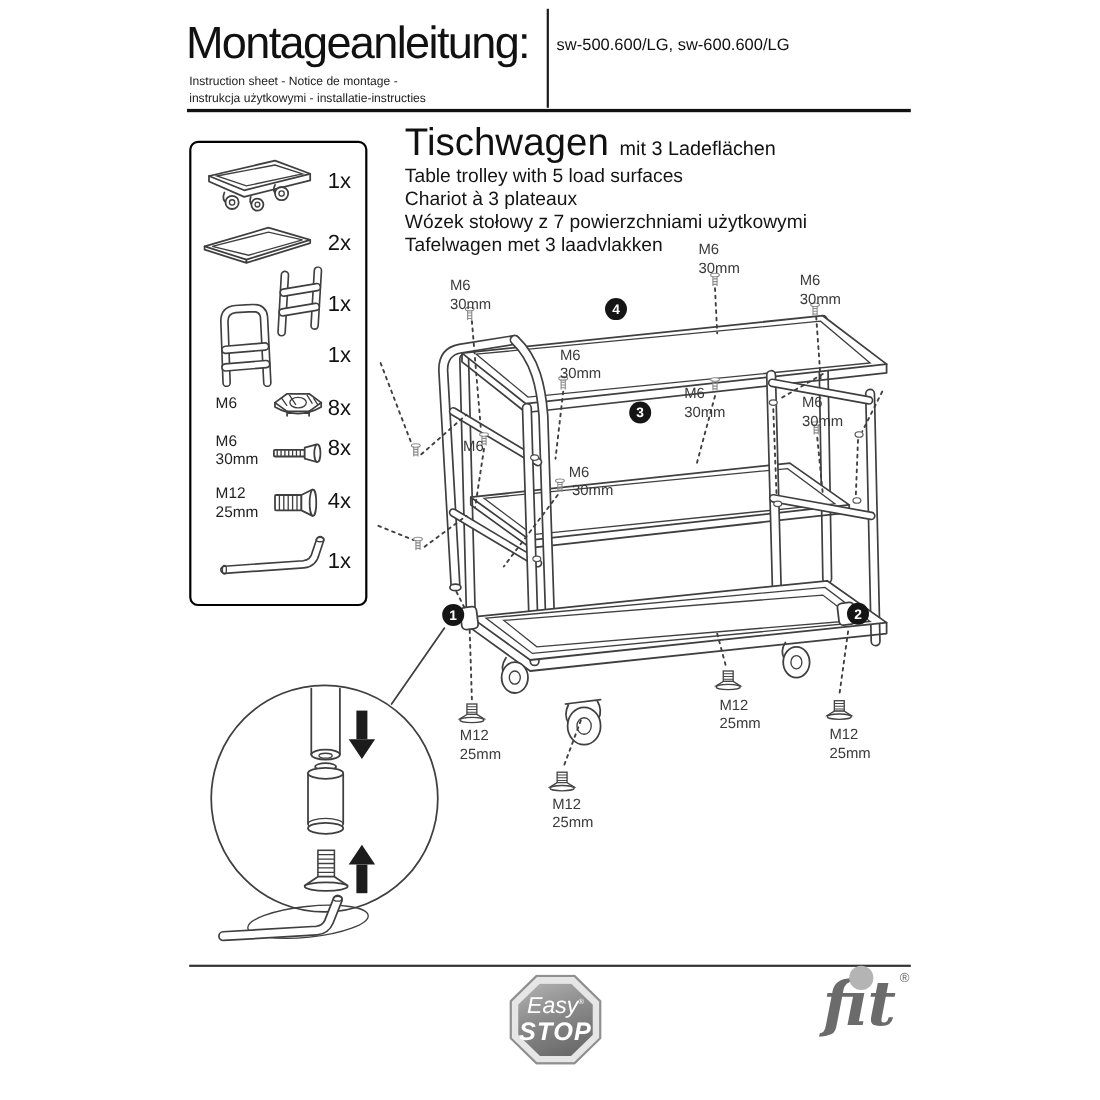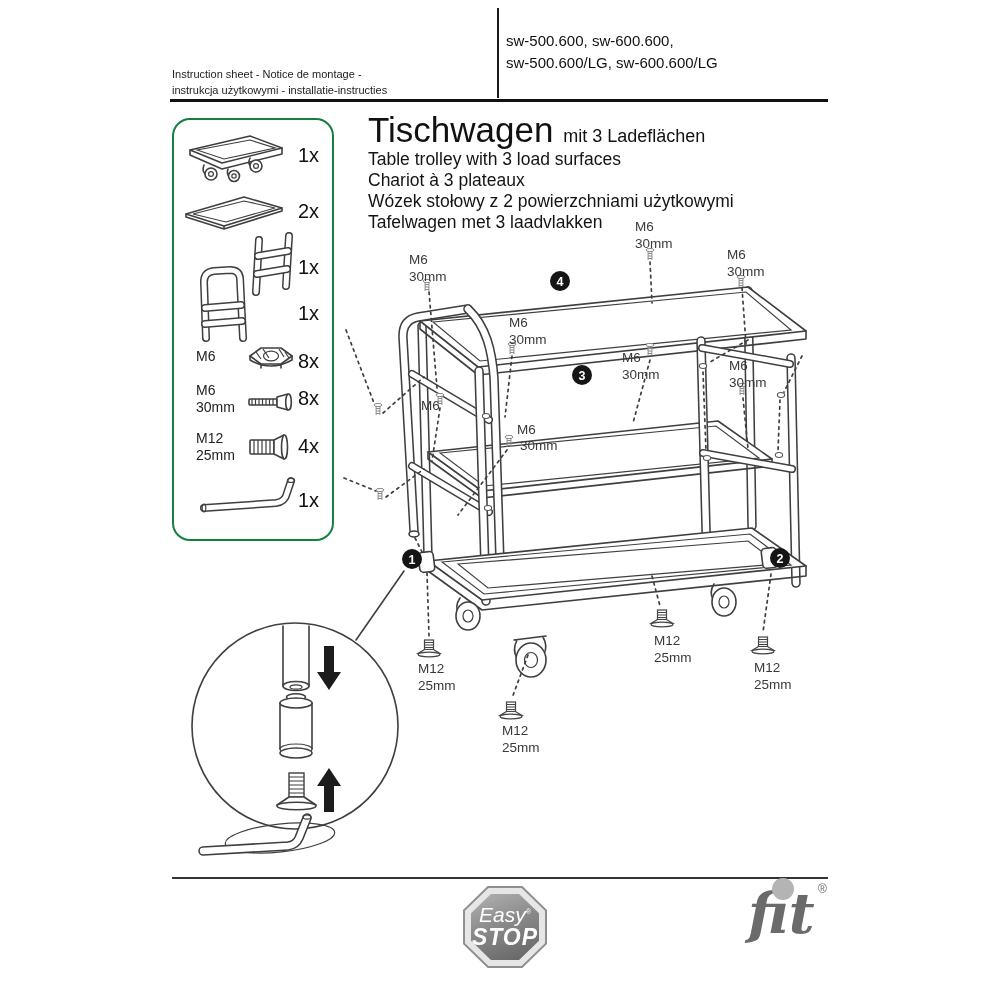--- a/index.html
+++ b/index.html
@@ -11,21 +11,21 @@
   .h-sub1{left:172px;top:68px;font-size:11px;color:#222;}
   .h-sub2{left:172px;top:84px;font-size:11px;color:#222;}
   .h-vline{left:497px;top:8px;width:2px;height:90px;background:#1a1a1a;}
   .h-models{left:506px;top:30px;font-size:15px;line-height:22px;color:#111;}
   .h-rule{left:170px;top:99px;width:658px;height:3px;background:#111;}
   
   .p-name{left:368px;top:110px;font-size:35px;color:#111;white-space:nowrap;}
   .p-name small{font-size:18px;letter-spacing:0;}
   .p-line{left:368px;font-size:17.5px;color:#141414;white-space:nowrap;}
   
-  .panel{left:172px;top:118px;width:158px;height:419px;border:2px solid #15803d;border-radius:18px;}
+  .panel{left:172px;top:128px;width:158px;height:419px;border:2px solid #000000;border-radius:8px;}
   .qty{position:absolute;left:124px;width:34px;font-size:20px;color:#111;}
   .plabel{position:absolute;left:22px;font-size:14px;color:#222;line-height:17px;}
   .picon{position:absolute;}
   .picon svg{display:block;}
   
   .ln{stroke:#3f3f3f;stroke-width:1.6;fill:none;stroke-linejoin:round;stroke-linecap:round;}
   .lnf{stroke:#3f3f3f;stroke-width:1.6;fill:#fff;stroke-linejoin:round;}
   .lnt{stroke:#3f3f3f;stroke-width:1.2;fill:none;}
   .tO{stroke:#3f3f3f;stroke-width:9.5;fill:none;stroke-linecap:round;}
   .tI{stroke:#fff;stroke-width:6.4;fill:none;stroke-linecap:round;}
@@ -53,36 +53,36 @@
   .vf-fit{position:absolute;left:172px;top:-6px;font-family:"DejaVu Serif",serif;font-style:italic;font-weight:bold;
           font-size:56px;color:#6b6b6b;}
   .vf-dot{position:absolute;left:196px;top:-8px;width:22px;height:22px;border-radius:50%;background:#b4b4b4;}
   .vf-reg{position:absolute;left:242px;top:-4px;font-size:12px;color:#6b6b6b;}
 </style>
 </head>
 <body>
 
 <div class="page">
 
+  <div class="abs h-title">Montageanleitung:</div>
   <div class="abs h-sub1">Instruction sheet - Notice de montage  -</div>
   <div class="abs h-sub2">instrukcja użytkowymi - installatie-instructies</div>
   <div class="abs h-vline"></div>
   <div class="abs h-models">
-    <div>sw-500.600, sw-600.600,</div>
     <div>sw-500.600/LG, sw-600.600/LG</div>
   </div>
   <div class="abs h-rule"></div>
 
   <div class="abs p-name">
     <span>Tischwagen</span>
     <small>mit 3 Ladeflächen</small>
   </div>
-  <div class="abs p-line" style="top:149px">Table trolley with 3 load surfaces</div>
+  <div class="abs p-line" style="top:149px">Table trolley with 5 load surfaces</div>
   <div class="abs p-line" style="top:170px">Chariot à 3 plateaux</div>
-  <div class="abs p-line" style="top:191px">Wózek stołowy z 2 powierzchniami użytkowymi</div>
+  <div class="abs p-line" style="top:191px">Wózek stołowy z 7 powierzchniami użytkowymi</div>
   <div class="abs p-line" style="top:212px">Tafelwagen met 3 laadvlakken</div>
 
   <div class="abs panel">
 
     <div class="picon" style="left:10px;top:8px">
       <svg width="108" height="56" viewBox="0 0 108 56">
         <polygon class="lnf" points="6,22 66,8 98,20 38,35"></polygon>
         <polygon class="lnt" points="13,22 66,12 91,20 40,31"></polygon>
         <path class="ln" d="M6,22 v5 L38,41 L98,26 v-6"></path>
         <path class="ln" d="M20,37 q-3,7 3,10"></path>

